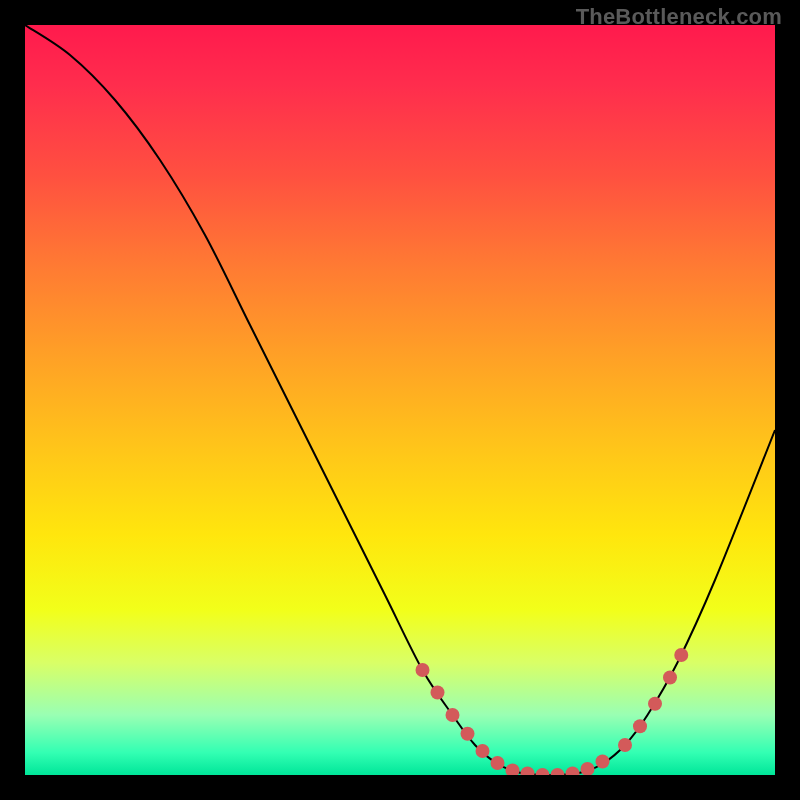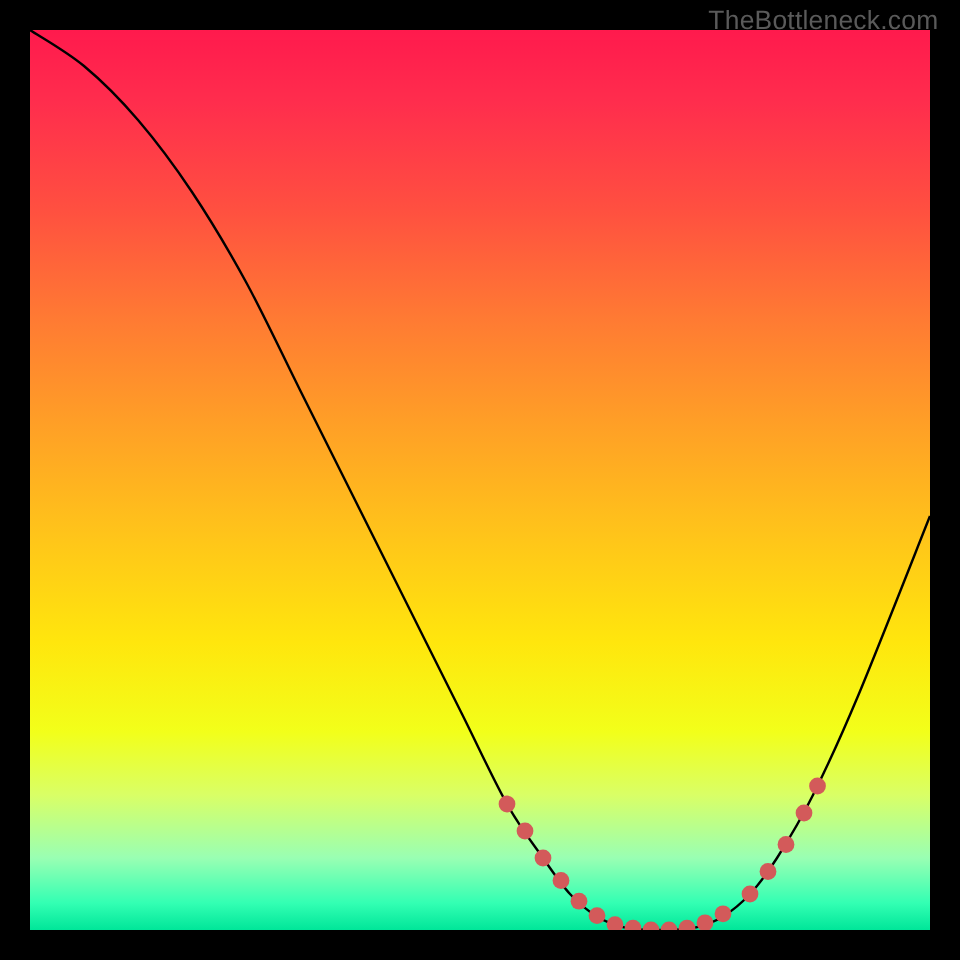--- a/index.html
+++ b/index.html
@@ -31,21 +31,21 @@
       #33ffb3 97%,
       #00e699 100%
     );
   }
   .watermark {
     position: absolute;
     top: 4px;
     right: 18px;
     color: #5a5a5a;
     font-size: 22px;
-    font-weight: 400;
+    font-weight: 700;
     letter-spacing: 0.2px;
   }
   svg {
     position: absolute;
     left: 0;
     top: 0;
   }
   .curve {
     fill: none;
     stroke: #000;

